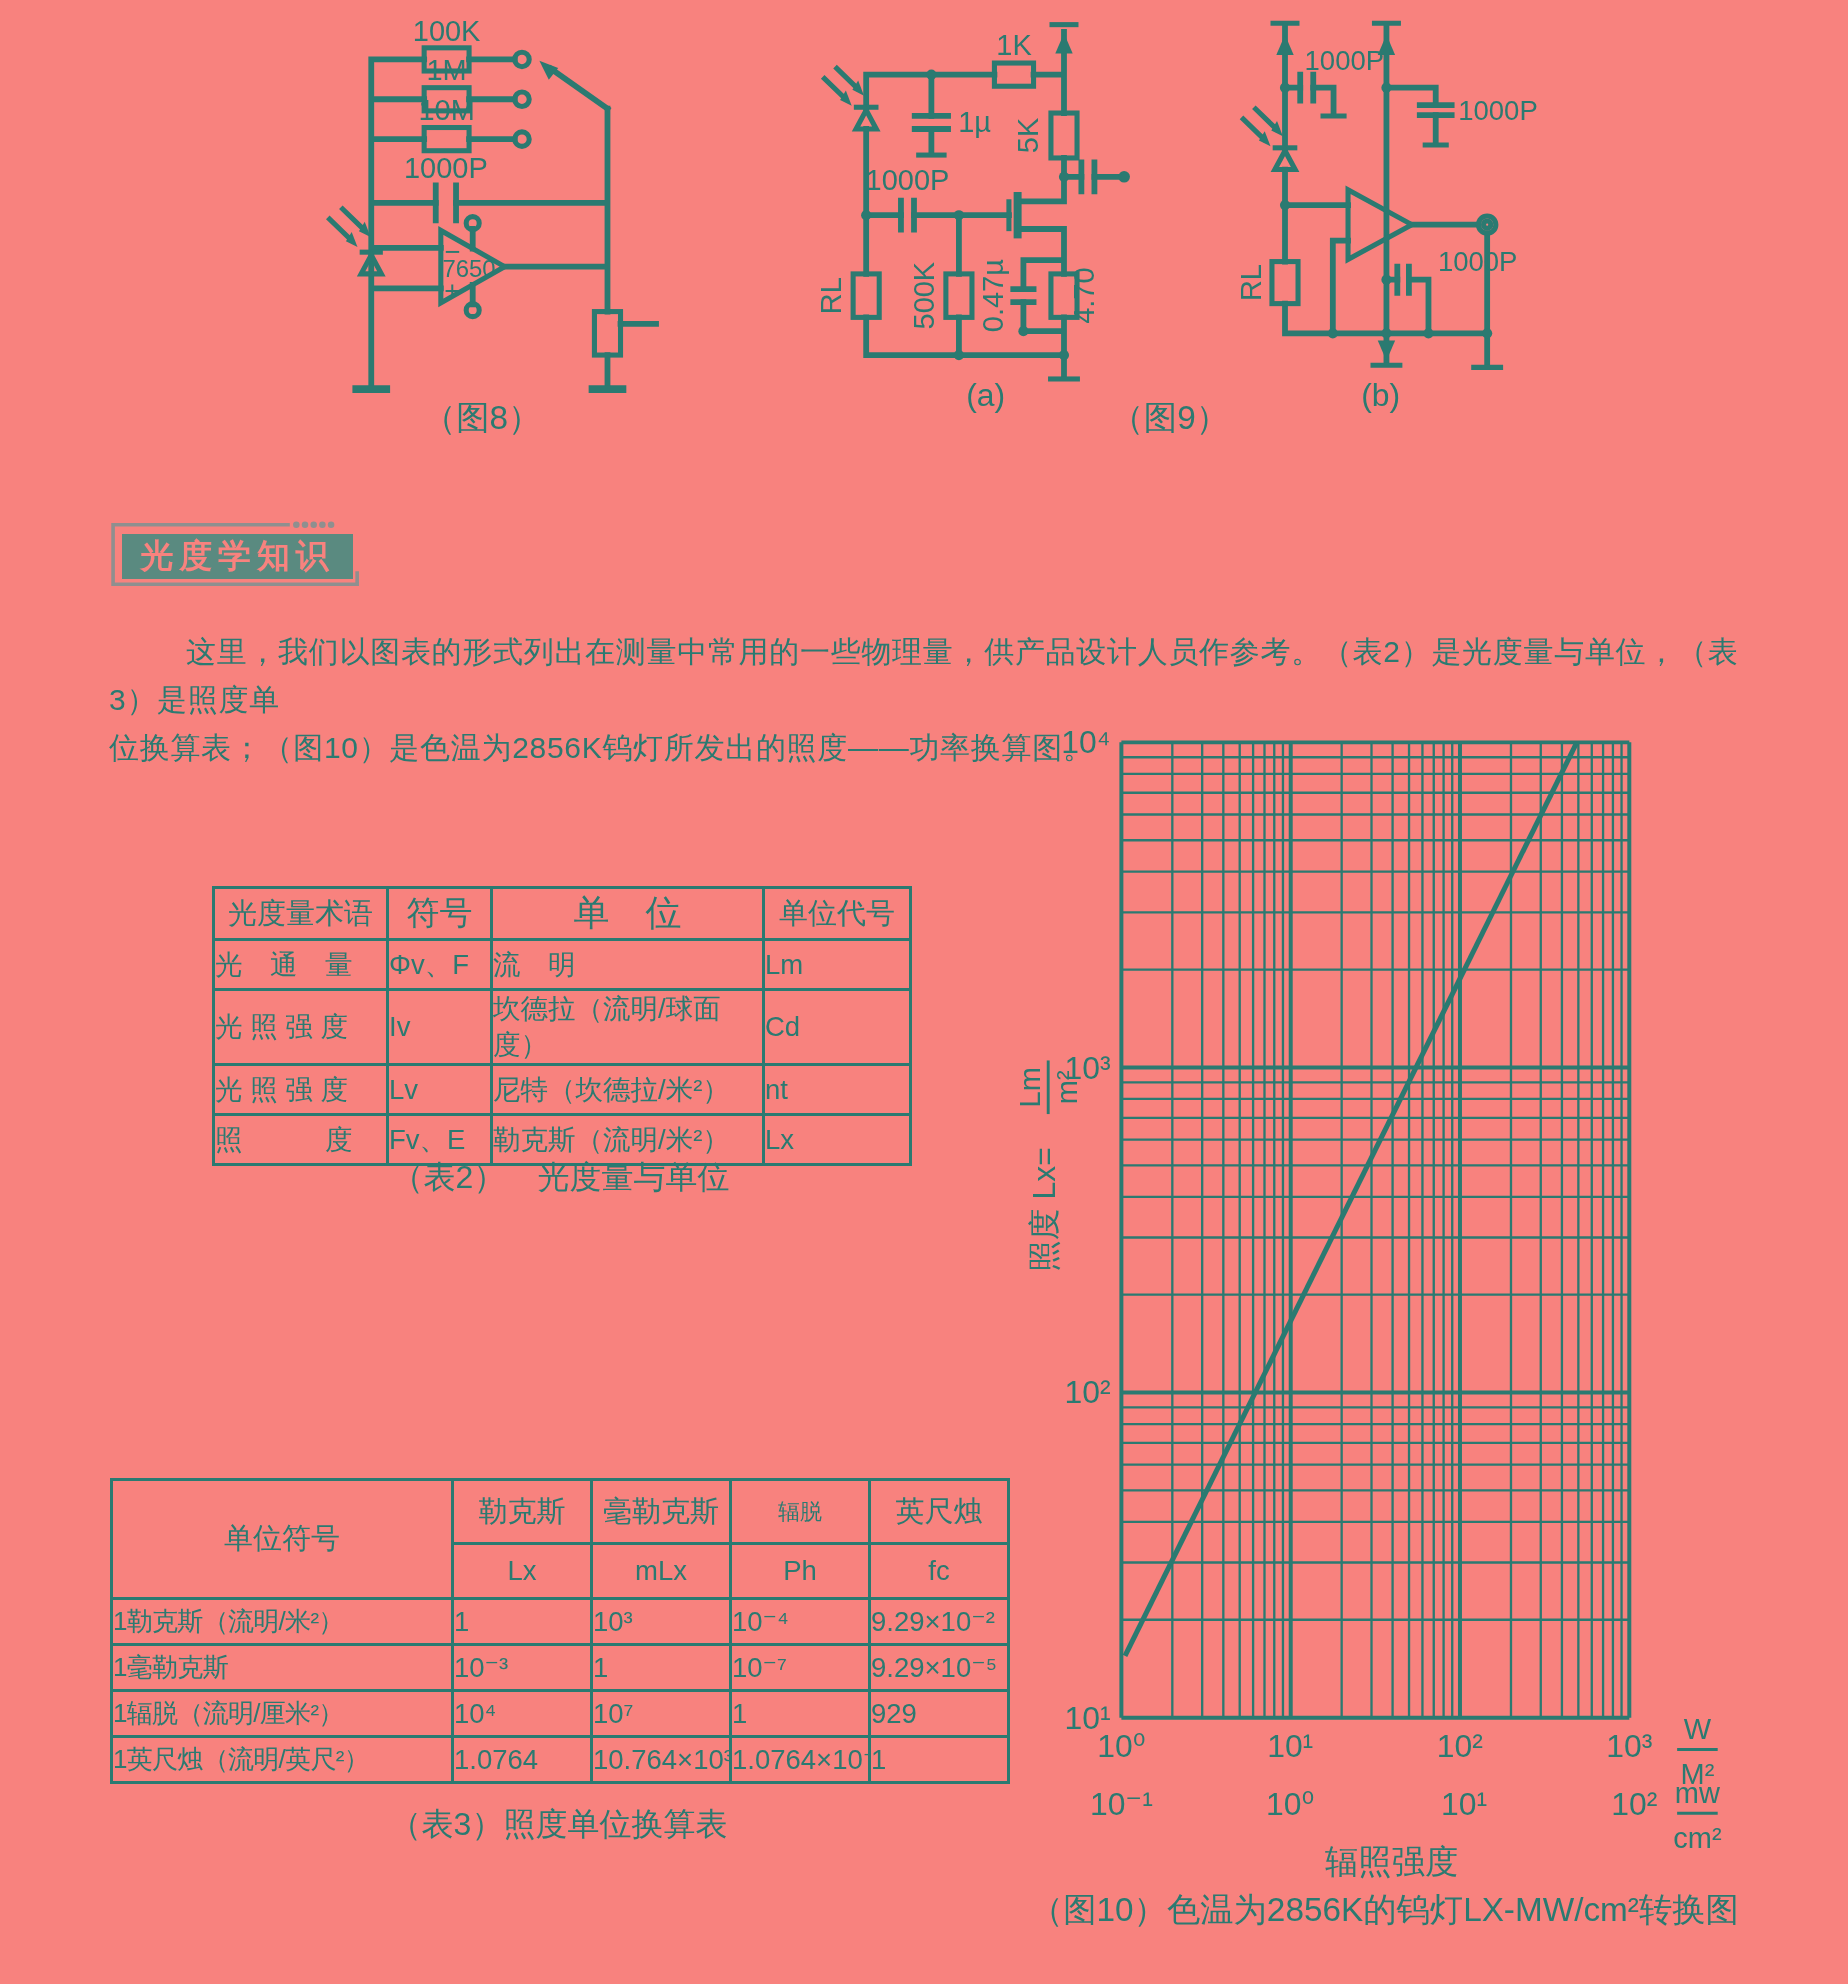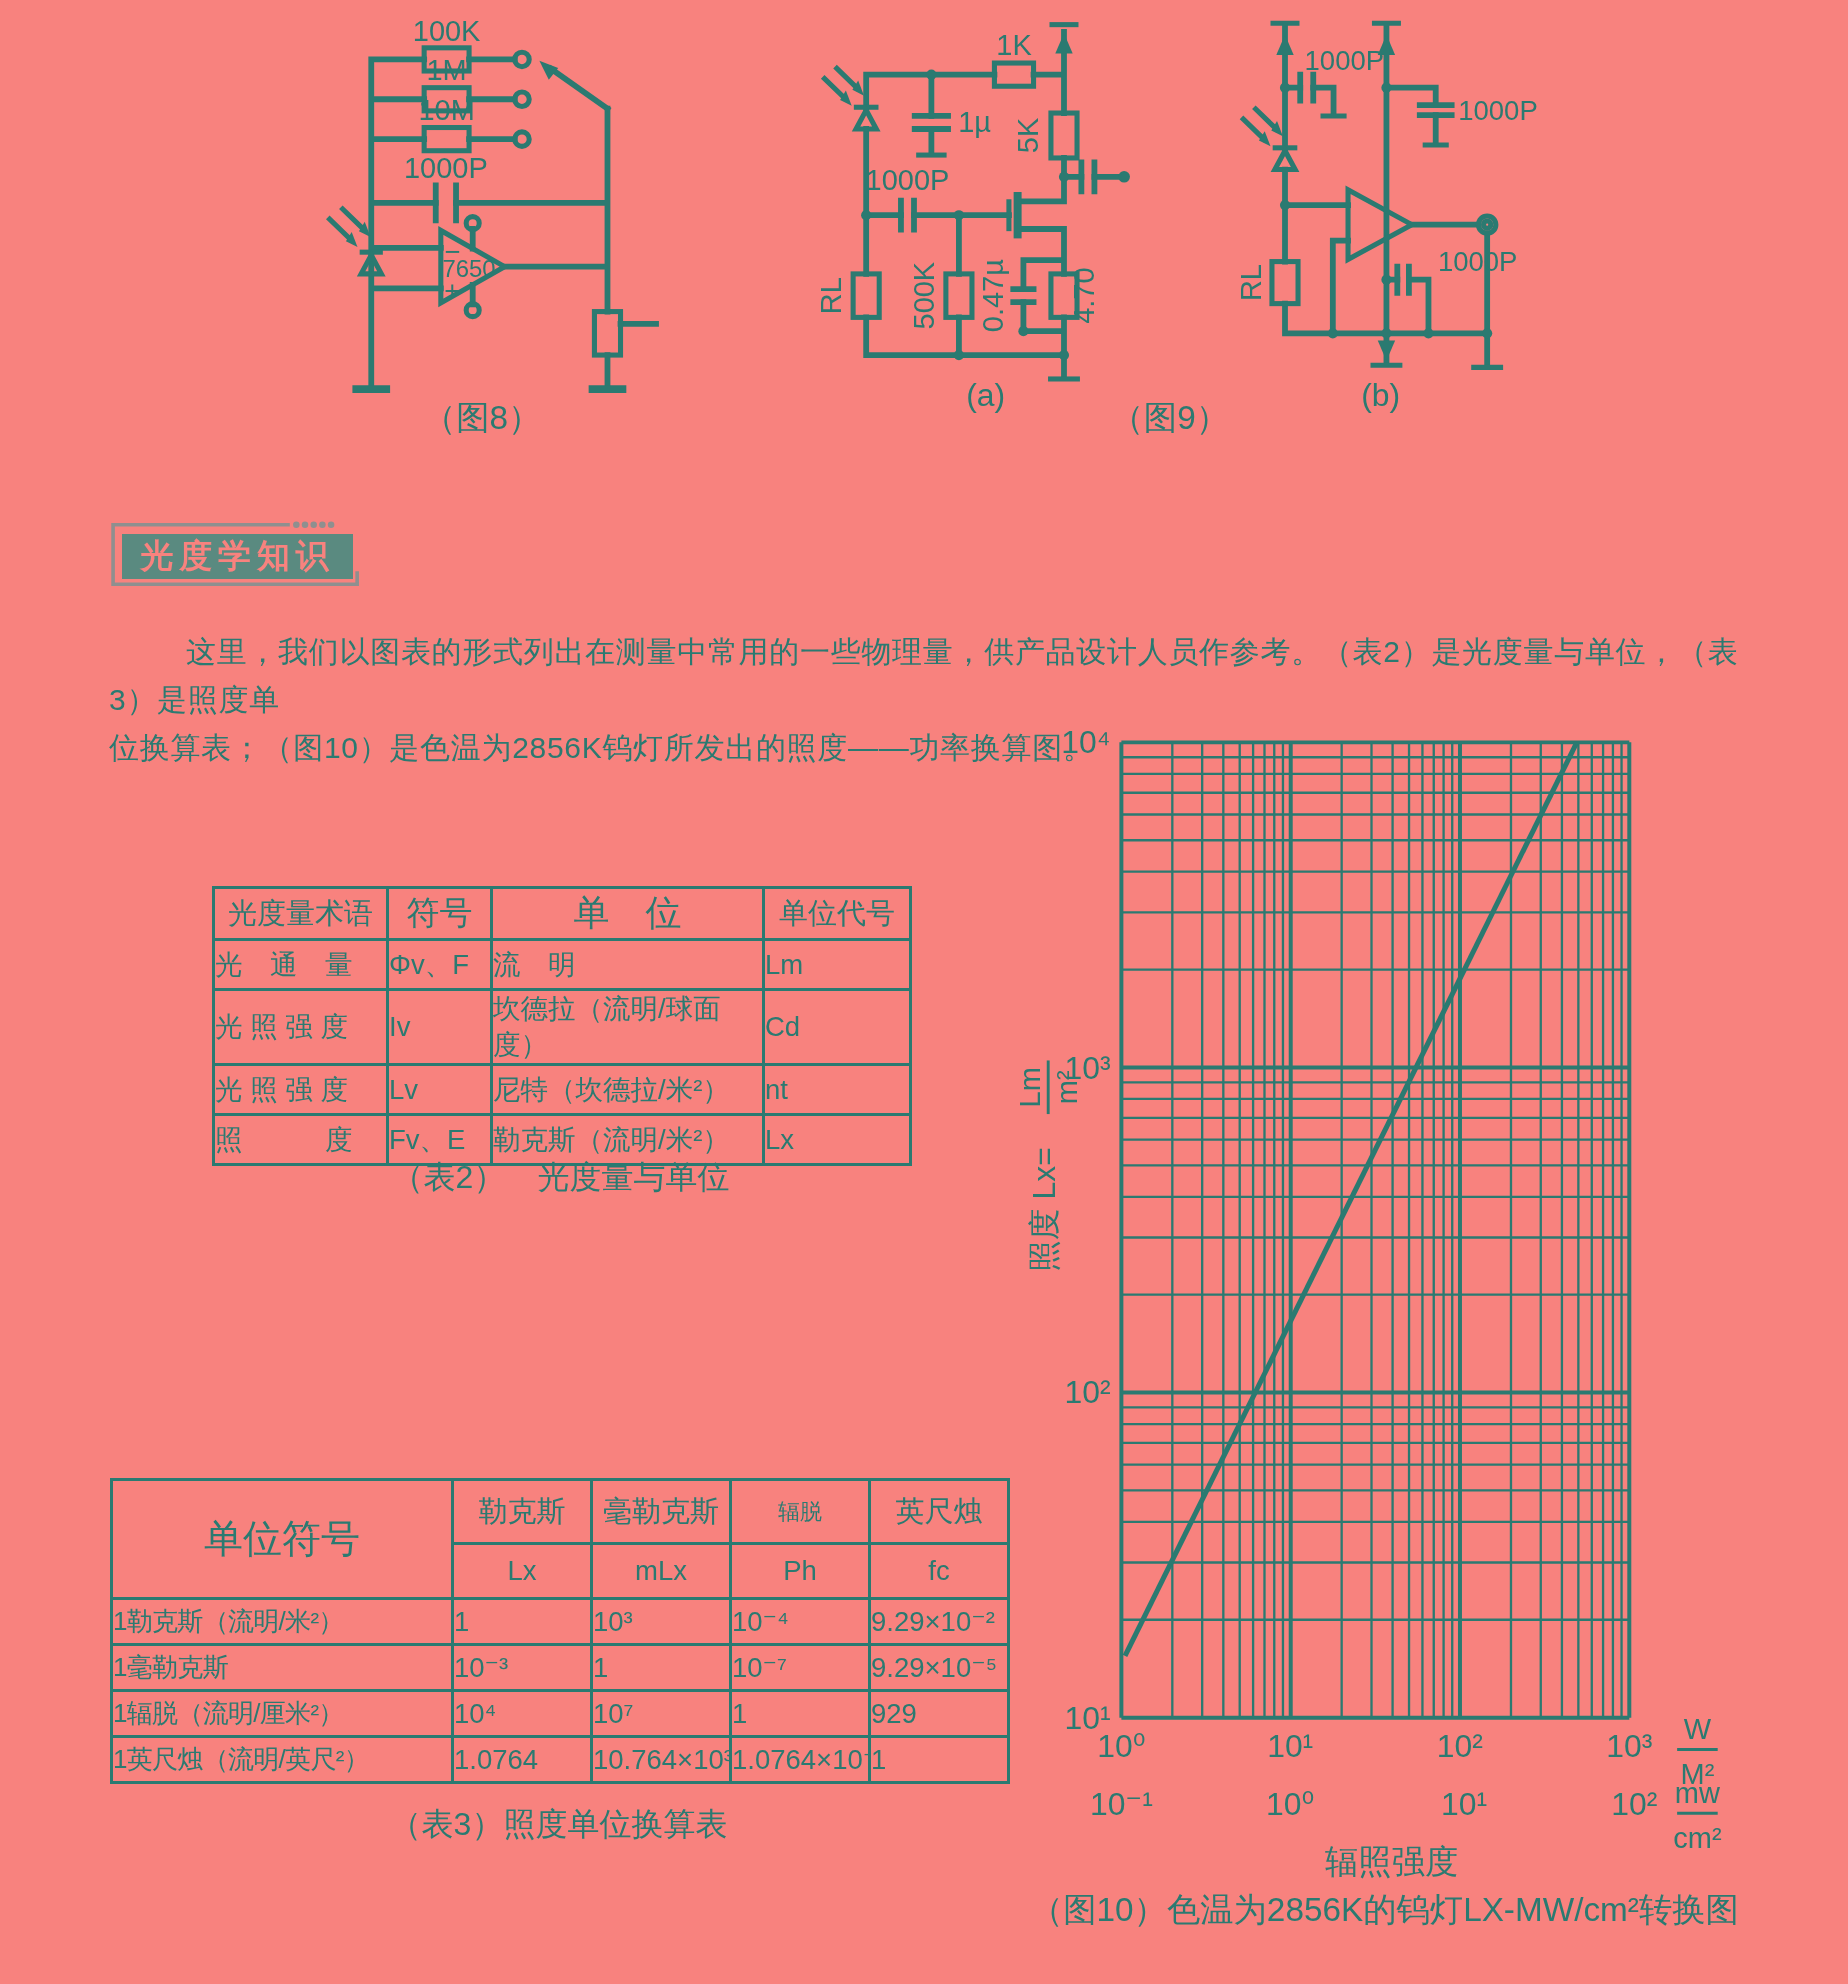--- a/index.html
+++ b/index.html
@@ -259,21 +259,21 @@
   <table id="table3">
     <colgroup>
         <col style="width:341px">
         <col style="width:139px">
         <col style="width:139px">
         <col style="width:139px">
         <col style="width:139px">
       </colgroup>
     <thead>
       <tr class="hr1">
-        <th rowspan="2" style="font-size:39px">单位符号</th>
+        <th rowspan="2" style="font-size:29px">单位符号</th>
         <th style="font-size:29px">勒克斯</th>
         <th style="font-size:29px">毫勒克斯</th>
         <th style="font-size:22px">辐脱</th>
         <th style="font-size:29px">英尺烛</th>
       </tr>
       <tr class="hr2">
         <th>Lx</th>
         <th>mLx</th>
         <th>Ph</th>
         <th>fc</th>

